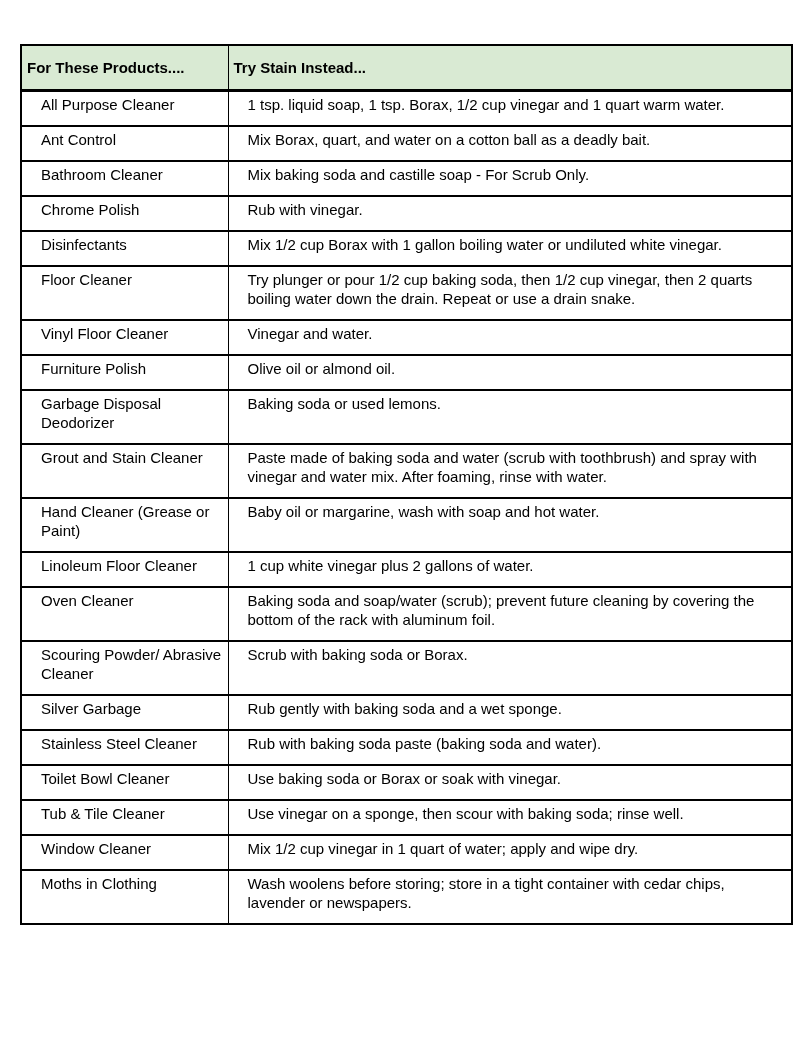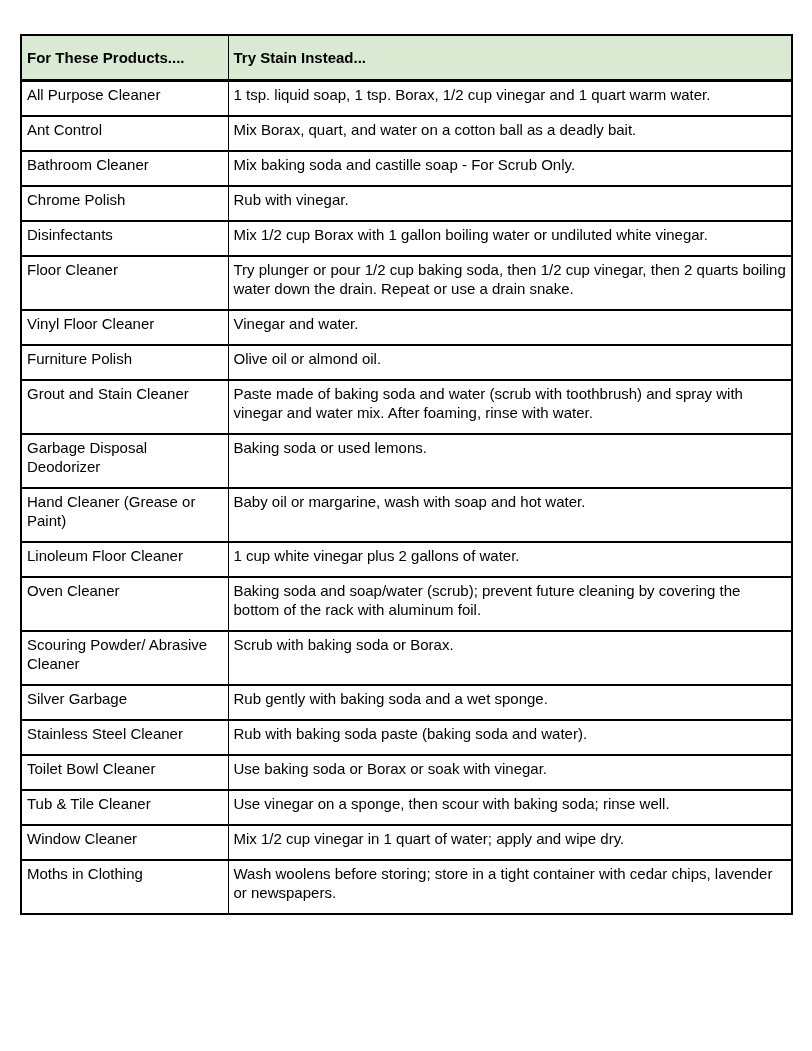--- a/index.html
+++ b/index.html
@@ -11,40 +11,40 @@
   body {
     width: 812px;
     height: 1051px;
     position: relative;
     font-family: "Liberation Sans", sans-serif;
     color: #000000;
   }
   .page {
     position: absolute;
     left: 20px;
-    top: 34px;
+    top: 44px;
     width: 773px;
   }
   table.alt-table {
     width: 100%;
     border-collapse: collapse;
     table-layout: fixed;
     border: 2px solid #000000;
   }
   table.alt-table th,
   table.alt-table td {
     border-left: 1px solid #000000;
     border-right: 1px solid #000000;
     border-top: 2px solid #000000;
     border-bottom: 2px solid #000000;
     text-align: left;
     vertical-align: top;
     font-size: 15px;
     line-height: 19px;
-    padding: 3px 5px 11px 5px;
+    padding: 3px 5px 11px 19px;
     word-wrap: break-word;
   }
   table.alt-table thead th {
     background: #d9ead3;
     font-weight: bold;
     vertical-align: middle;
     border-bottom: 3px solid #000000;
     padding: 12px 5px 12px 5px;
   }
   col.col-product { width: 207px; }
@@ -91,26 +91,26 @@
         </tr>
         <tr>
           <td>Vinyl Floor Cleaner</td>
           <td>Vinegar and water.</td>
         </tr>
         <tr>
           <td>Furniture Polish</td>
           <td>Olive oil or almond oil.</td>
         </tr>
         <tr>
+          <td>Garbage Disposal Deodorizer</td>
+          <td>Baking soda or used lemons.</td>
+        </tr>
+        <tr>
           <td>Grout and Stain Cleaner</td>
           <td>Paste made of baking soda and water (scrub with toothbrush) and spray with vinegar and water mix. After foaming, rinse with water.</td>
-        </tr>
-        <tr>
-          <td>Garbage Disposal Deodorizer</td>
-          <td>Baking soda or used lemons.</td>
         </tr>
         <tr>
           <td>Hand Cleaner (Grease or Paint)</td>
           <td>Baby oil or margarine, wash with soap and hot water.</td>
         </tr>
         <tr>
           <td>Linoleum Floor Cleaner</td>
           <td>1 cup white vinegar plus 2 gallons of water.</td>
         </tr>
         <tr>

